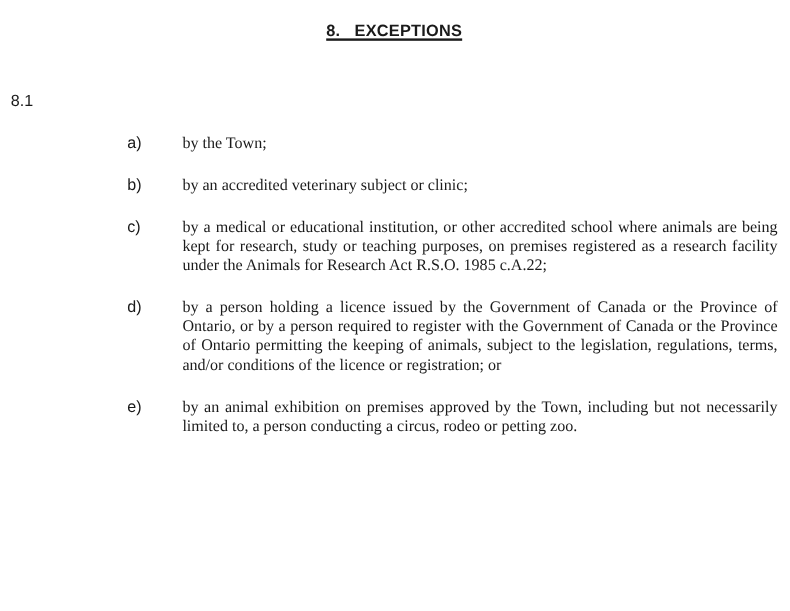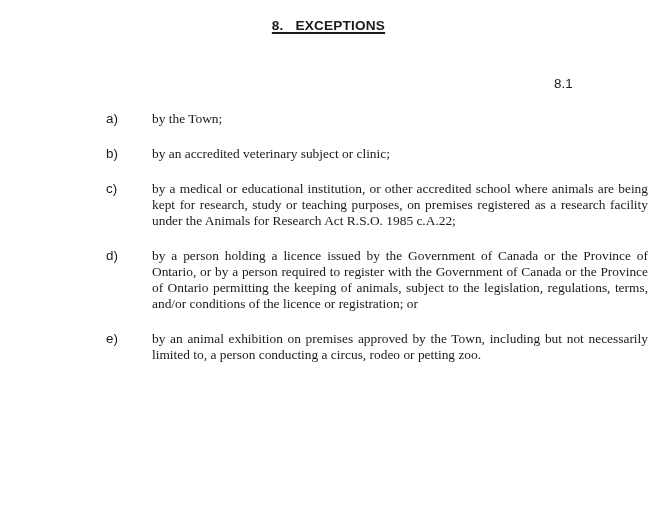--- a/index.html
+++ b/index.html
@@ -29,21 +29,20 @@
   }
   .doc-title .title-text {
     text-decoration: underline;
     text-decoration-thickness: 1.5px;
     text-underline-offset: 2px;
     letter-spacing: 0.2px;
   }
   .clause-row {
     display: flex;
     margin: 0 0 19px 0;
-    justify-content: flex-end;
   }
   .clause-num {
     flex: 0 0 94px;
     width: 94px;
   }
   .clause-text {
     flex: 1 1 auto;
     text-align: justify;
   }
   .sub-row {

